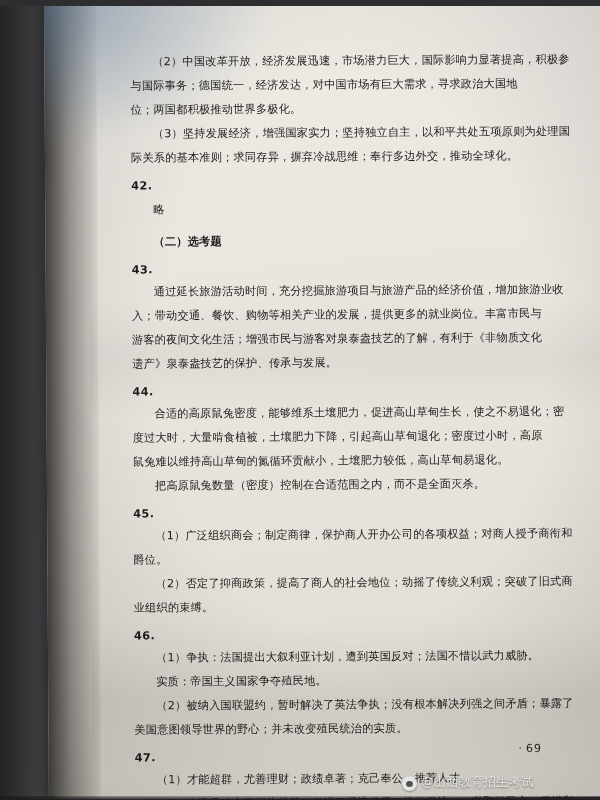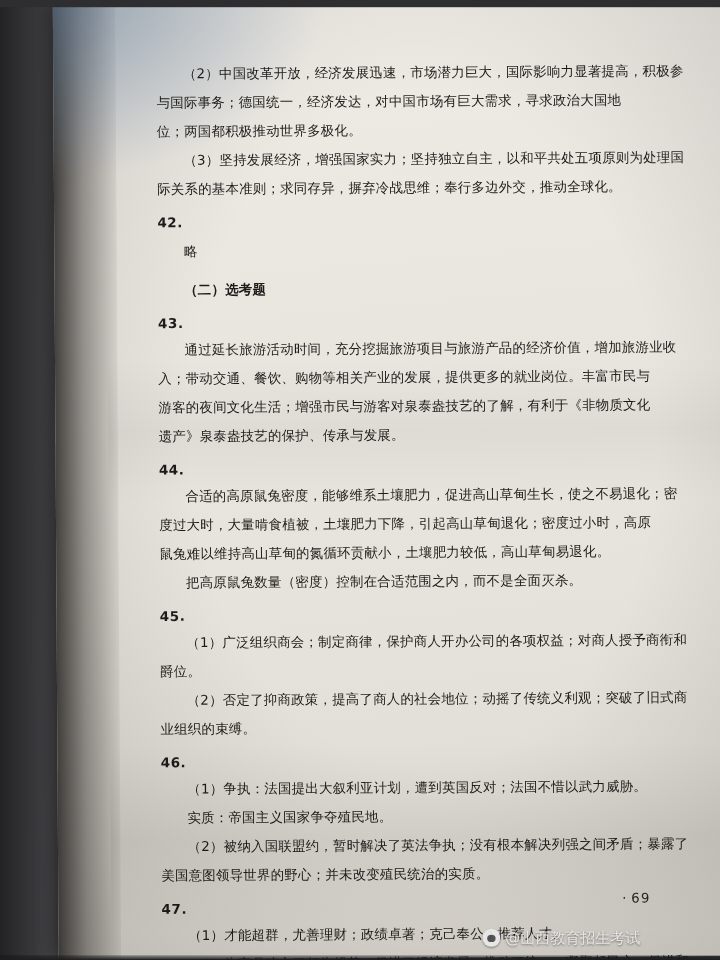--- a/index.html
+++ b/index.html
@@ -120,21 +120,21 @@
   .page-dot {
     margin-right: 3px;
   }
 
   
   .watermark {
     position: absolute;
     left: 402px;
     top: 774px;
     display: flex;
-    align-items: flex-start;
+    align-items: flex-end;
     gap: 4px;
     color: #e9e9ea;
     font-size: 12.5px;
     text-shadow: 0 1px 2px rgba(0,0,0,0.55);
     opacity: 0.93;
   }
   .weibo-eye {
     width: 15px; height: 15px;
     border-radius: 50%;
     background: #e9e9ea;

